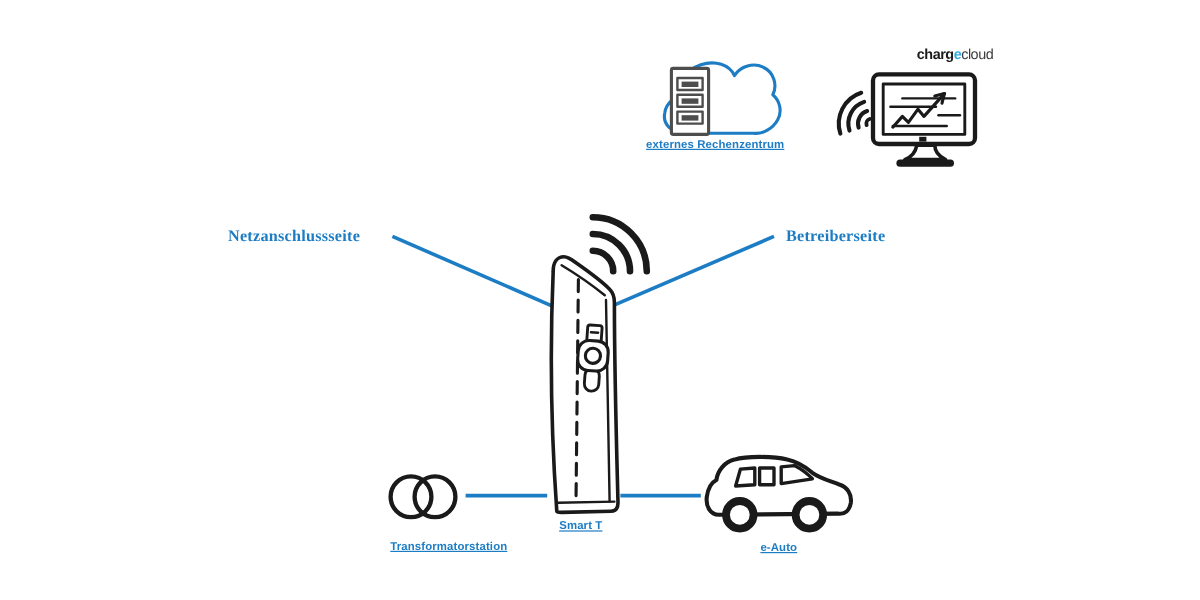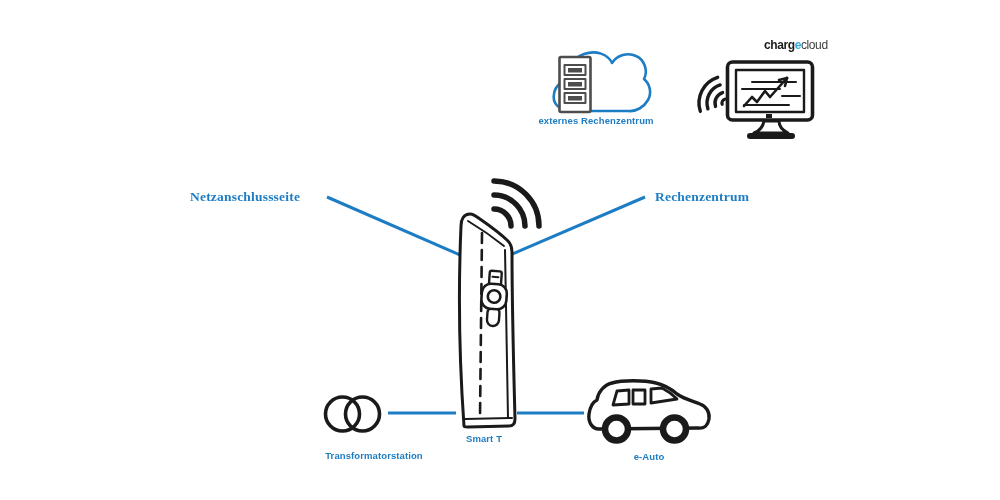--- a/index.html
+++ b/index.html
@@ -7,21 +7,21 @@
     position:relative;width:1000px;height:500px;background:#ffffff;
     overflow:hidden;font-family:"Liberation Sans",sans-serif;
   }
   #artwork{position:absolute;left:0;top:0;}
   .lbl{
     position:absolute;color:var(--accent-blue,#1d7dc4);
     font-weight:bold;white-space:nowrap;
   }
   .lbl-large{font-size:13.5px;letter-spacing:.2px;font-family:Liberation Serif, serif;}
   .lbl-small{font-size:9.5px;letter-spacing:.1px;}
-  .centered{transform:translateX(-50%);}
+  .centered{transform:translateX(-50%);text-decoration:underline;}
   #logo{
     position:absolute;left:732px;top:38px;font-size:12px;
     letter-spacing:-.4px;white-space:nowrap;color:var(--ink,#1a1a1a);margin-left:32px;
   }
   #logo .logo-bold{font-weight:800;color:var(--ink,#1a1a1a);}
   #logo .logo-accent{font-weight:800;color:var(--logo-cyan,#36a9e1);}
   #logo .logo-light{font-weight:400;color:#3c3c3c;}
   .ink{stroke:var(--ink,#1a1a1a);}
   .blue{stroke:var(--accent-blue,#1d7dc4);}
   .gray{stroke:var(--server-gray,#4d4d4d);}
@@ -122,21 +122,21 @@
       <path class="ink" stroke-width="2.8" fill="#ffffff" d="M 617 391 L 629 390 L 629 404 L 613 405 Z"></path>
       <path class="ink" stroke-width="2.8" fill="#ffffff" d="M 633 390 L 645 390 L 645 404 L 633 404 Z"></path>
       <path class="ink" stroke-width="2.8" fill="#ffffff" d="M 651 389 L 662 388 C 668 391, 673 395, 677 399 L 651 403 Z"></path>
       <circle class="ink" cx="616.5" cy="429" r="11.5" fill="#ffffff" stroke-width="6.5"></circle>
       <circle class="ink" cx="674.5" cy="429" r="11.5" fill="#ffffff" stroke-width="6.5"></circle>
     </g>
   </svg>
 
   <div class="lbl lbl-large" style="left:190px;top:189px">Netzanschlussseite</div>
 
-  <div class="lbl lbl-large" style="left:655px;top:189px">Rechenzentrum</div>
+  <div class="lbl lbl-large" style="left:655px;top:189px">Betreiberseite</div>
 
   <div class="lbl lbl-small centered" style="left:596px;top:115px">externes Rechenzentrum</div>
 
   <div class="lbl lbl-small centered" style="left:374px;top:450px">Transformatorstation</div>
 
   <div class="lbl lbl-small centered" style="left:484px;top:433px">Smart T</div>
 
   <div class="lbl lbl-small centered" style="left:649px;top:451px">e-Auto</div>
 
   <div id="logo">

